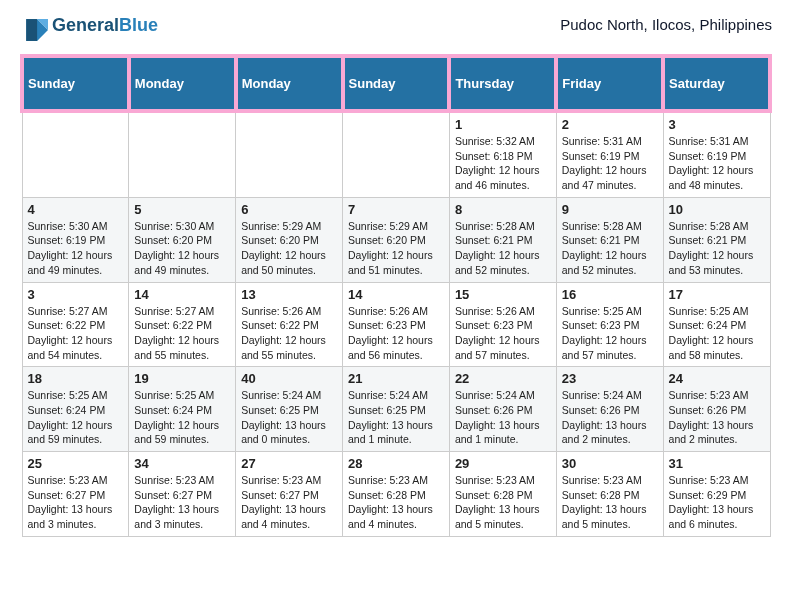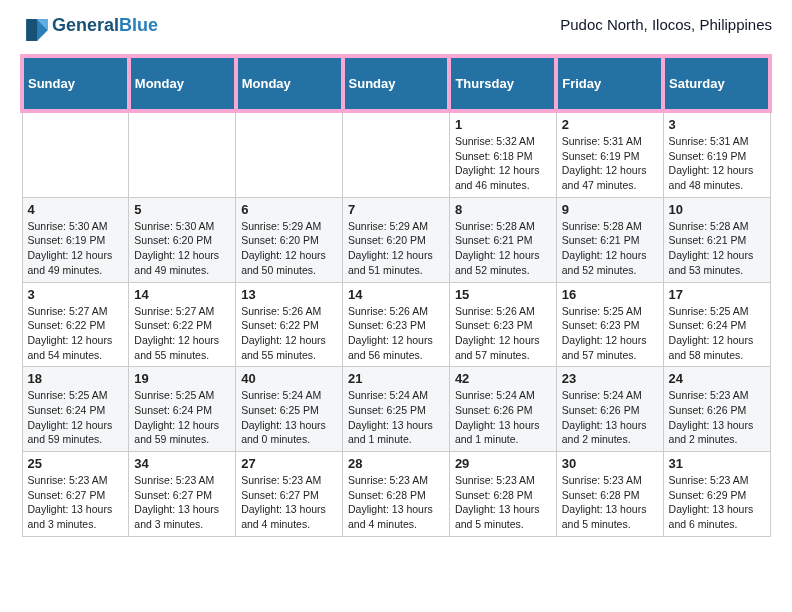--- a/index.html
+++ b/index.html
@@ -270,21 +270,21 @@
 and 0 minutes.</div>
         </td>
         <td>
           <span class="day-num">21</span>
           <div class="day-info" style="white-space: pre-line;">Sunrise: 5:24 AM
 Sunset: 6:25 PM
 Daylight: 13 hours
 and 1 minute.</div>
         </td>
         <td>
-          <span class="day-num">42</span>
+          <span class="day-num">22</span>
           <div class="day-info" style="white-space: pre-line;">Sunrise: 5:24 AM
 Sunset: 6:26 PM
 Daylight: 13 hours
 and 1 minute.</div>
         </td>
         <td>
           <span class="day-num">23</span>
           <div class="day-info" style="white-space: pre-line;">Sunrise: 5:24 AM
 Sunset: 6:26 PM
 Daylight: 13 hours

